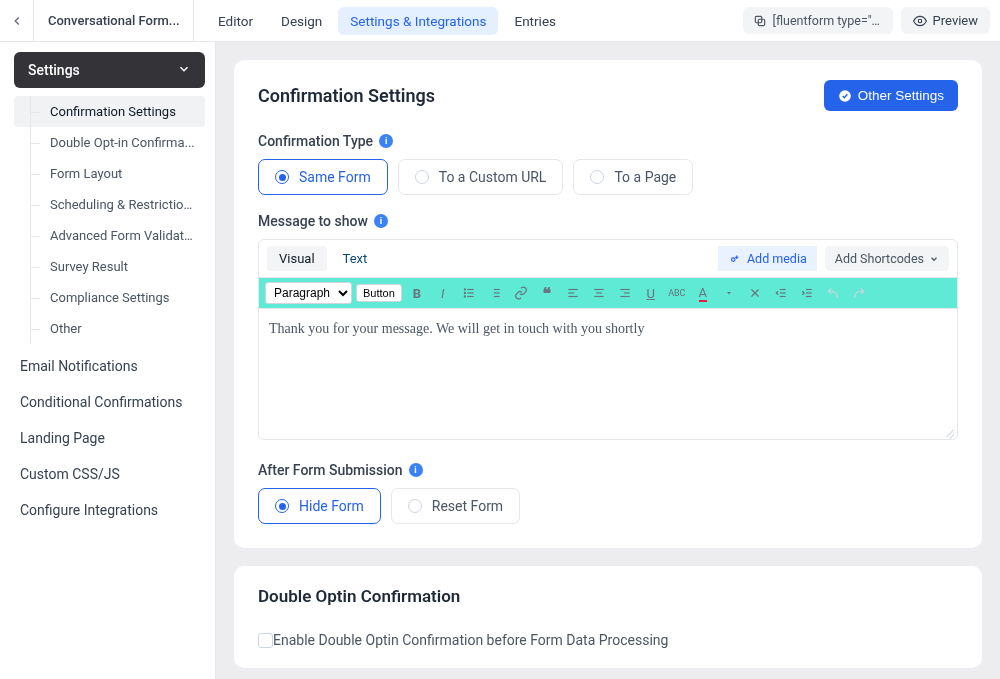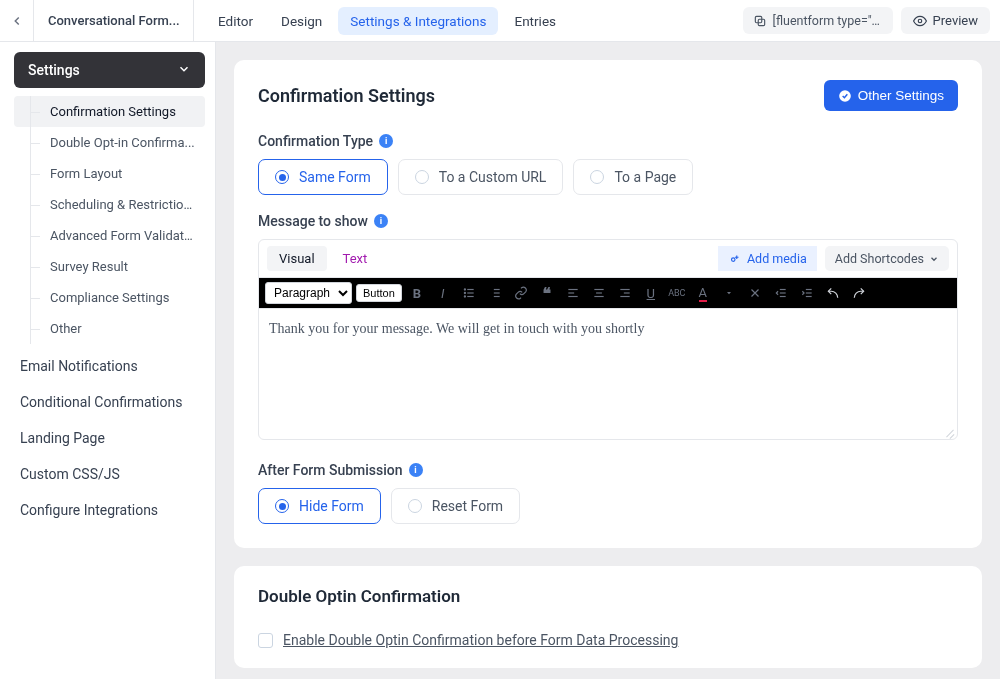--- a/index.html
+++ b/index.html
@@ -47,38 +47,38 @@
   .radio-row { display:flex; gap:10px; margin-bottom:18px; flex-wrap:wrap;}
   .radio-pill { border:1px solid #e5e7eb; border-radius:7px; padding:9px 16px; display:flex; align-items:center; gap:10px; cursor:pointer; font-size:14px; color:#4b5563;}
   .radio-pill .dot { width:14px; height:14px; border-radius:50%; border:1.5px solid #cbd5e1; display:flex; align-items:center; justify-content:center;}
   .radio-pill.selected { border-color:#2563eb; color:#2563eb;}
   .radio-pill.selected .dot { border-color:#2563eb;}
   .radio-pill.selected .dot::after { content:""; width:7px; height:7px; background:#2563eb; border-radius:50%;}
   
   
   .editor-wrap { border:1px solid #e5e7eb; border-radius:6px; }
   .editor-tabs { display:flex; align-items:center; padding:6px 8px; gap:4px;}
-  .editor-tab { padding:5px 12px; font-size:13px; border-radius:4px; cursor:pointer; color:#a21caf;}
+  .editor-tab { padding:5px 12px; font-size:13px; border-radius:4px; cursor:pointer; color:#0c4a6e;}
   .editor-tab.active { background:#f3f4f6; color:#111827;}
   .editor-tabs-right { margin-left:auto; display:flex; gap:8px;}
   .media-btn { background:#eaf1ff; color:#2563eb; border-radius:0; padding:5px 10px; font-size:12.5px; display:flex; align-items:center; gap:5px; cursor:pointer;}
   .shortcode-dd { background:#f3f4f6; border-radius:5px; padding:5px 10px; font-size:12.5px; display:flex; align-items:center; gap:5px; cursor:pointer; color:#4b5563;}
-  .editor-toolbar { display:flex; align-items:center; gap:4px; padding:4px 6px; border-top:1px solid #e5e7eb; border-bottom:1px solid #e5e7eb; background:#000000; flex-wrap:wrap;}
+  .editor-toolbar { display:flex; align-items:center; gap:4px; padding:4px 6px; border-top:1px solid #e5e7eb; border-bottom:1px solid #e5e7eb; background:#5eead4; flex-wrap:wrap;}
   .tb-select { font-size:12px; border:1px solid #d1d5db; border-radius:3px; padding:2px 4px; background:#fff;}
   .tb-btn-box { border:1px solid #d1d5db; border-radius:3px; padding:2px 6px; font-size:11px; background:#fff; cursor:pointer;}
   .tb-icon { width:22px; height:22px; display:flex; align-items:center; justify-content:center; color:#6b7280; cursor:pointer; font-size:13px; border-radius:3px;}
   .tb-icon svg { width:14px; height:14px; }
   .tb-icon.disabled { color:#d1d5db;}
   .editor-body { min-height:130px; padding:12px 10px; font-family: Georgia, serif; font-size:14px; color:#4b5563; position:relative;}
   .editor-resize { position:absolute; right:2px; bottom:2px; width:10px; height:10px; }
   .editor-resize::before, .editor-resize::after { content:""; position:absolute; background:#d1d5db; height:1px; transform:rotate(-45deg);}
   .editor-resize::before { width:10px; right:0; bottom:3px;}
   .editor-resize::after { width:6px; right:0; bottom:0;}
   
-  .checkbox-row { display:flex; align-items:center; gap:10px; font-size:14px; color:#4b5563;text-decoration:underline;}
+  .checkbox-row { display:flex; align-items:center; font-size:14px; color:#4b5563;}
   .checkbox { width:15px; height:15px; border:1.5px solid #cbd5e1; border-radius:3px; cursor:pointer;}
   
   .icon-svg { width:14px; height:14px; flex-shrink:0;}
 </style>
 </head>
 <body>
 
 <div class="topbar">
   <div class="topbar-left">
     <div class="back-btn">

